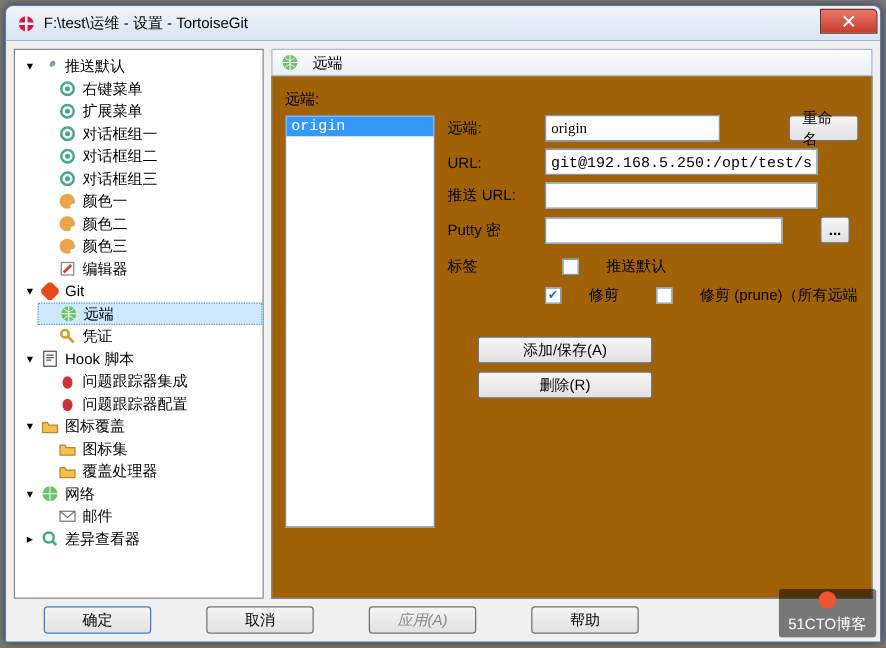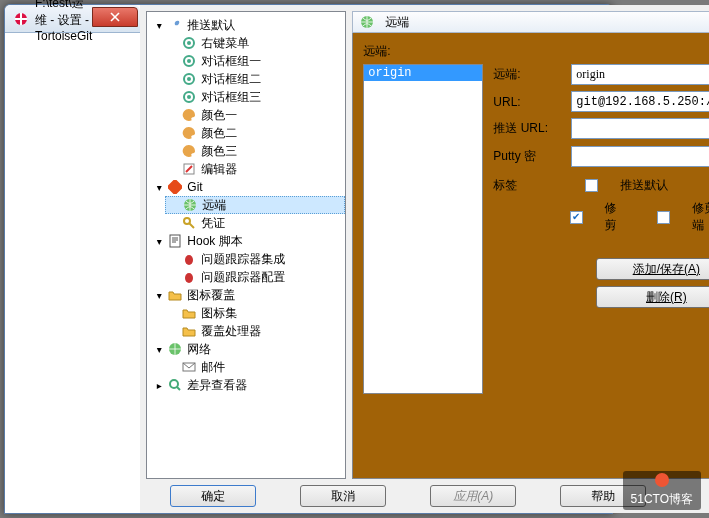--- a/index.html
+++ b/index.html
@@ -1,17 +1,17 @@
 <!DOCTYPE html>
 <html><head>
 <meta charset="utf-8">
 <style>
 * { box-sizing: border-box; font-family: "Microsoft YaHei", "SimSun", Tahoma, sans-serif; font-size: 12px; }
 body { margin: 0; background: #7a7a7a; padding: 4px; }
-.window { width: 609px; height: 510px; background: #fff; border: 1px solid #5a7ca8; border-radius: 6px 6px 0 0; box-shadow: 0 0 8px rgba(0,0,0,0.5); display: flex; flex-direction: row; }
+.window { width: 701px; height: 510px; background: #fff; border: 1px solid #5a7ca8; border-radius: 6px 6px 0 0; box-shadow: 0 0 8px rgba(0,0,0,0.5); display: flex; flex-direction: column; }
 .titlebar { height: 28px; background: linear-gradient(to bottom, #f1f5fb, #d8e4f0); border-bottom: 1px solid #9db5d0; border-radius: 6px 6px 0 0; display: flex; align-items: center; padding: 0 2px 0 8px; }
 .title-icon { width: 16px; height: 16px; margin-right: 6px; }
 .title-text { flex: 1; color: #000; font-size: 12px; }
 .close-btn { width: 46px; height: 20px; background: linear-gradient(to bottom, #e9786a, #c83b2c); border: 1px solid #7a2a1e; border-radius: 0 4px 0 0; color: #fff; display: flex; align-items: center; justify-content: center; margin-top: -4px; }
 .client { flex: 1; display: flex; flex-direction: column; background: #f0f0f0; padding: 6px; }
 .main { flex: 1; display: flex; gap: 6px; }
 .tree-pane { width: 200px; background: #fff; border: 1px solid #828790; overflow: auto; padding: 4px 0; }
 .tree ul { list-style: none; margin: 0; padding-left: 14px; }
 .tree > ul { padding-left: 4px; }
 .tree li { white-space: nowrap; }
@@ -35,21 +35,21 @@
 input.remote-name { width: 140px; font-family: "Microsoft YaHei"; }
 input.empty { width: 218px; }
 .btn { background: linear-gradient(to bottom, #f5f5f5, #e1e1e1); border: 1px solid #707070; border-radius: 3px; height: 22px; padding: 0 10px; display: inline-flex; align-items: center; justify-content: center; cursor: pointer; margin-left: 24px; }
 .btn.small { height: 21px; width: 56px; }
 .btn.browse { width: 24px; font-weight: bold; }
 .dropdown { border: 1px solid #7a9ac0; height: 21px; padding: 0 4px; font-family: "Courier New", monospace; font-size: 12px; display: inline-flex; align-items: center; gap: 4px; background: linear-gradient(to bottom,#fefefe,#e6ebf2); }
 .dd-arrow { font-size: 9px; margin-left: 4px; }
 .chk { display: inline-flex; align-items: center; gap: 22px; }
 .chkbox { width: 13px; height: 13px; border: 1px solid #7a9ac0; background: #fff; display: inline-flex; align-items: center; justify-content: center; }
 .chkbox.ck::after { content: "✔"; color: #1a6bc2; font-size: 10px; line-height: 1; }
-.btnrow { display: flex; justify-content: center; margin-top: 24px; text-decoration: underline; }
+.btnrow { display: flex; margin-top: 24px; }
 .btnrow .btn { width: 140px; }
 .footer { display: flex; justify-content: flex-start; gap: 20px; padding: 6px 2px 0 0; }
 .footer .btn { width: 86px; }
 .footer .btn.disabled { color: #888; font-style: italic; }
 .watermark { position: fixed; right: 8px; bottom: 8px; color: #fff; background: rgba(0,0,0,0.5); padding: 2px 8px; border-radius: 3px; font-size: 12px; display: flex; align-items: center; gap: 4px; flex-direction: column; }
 .watermark .av { width: 14px; height: 14px; border-radius: 50%; background: #e53; }
 </style>
 </head>
 <body>
 
@@ -91,20 +91,32 @@
                 <li>
                     <div class="node">
                       <span class="exp"></span>
                       <span class="ico">
                         <svg width="14" height="14">
                           <circle cx="7" cy="7" r="5" fill="none" stroke="#4a8" stroke-width="2"></circle>
                           <circle cx="7" cy="7" r="2" fill="#4a8"></circle>
                         </svg>
                       </span>
                       <span>右键菜单</span>
+                    </div>
+                  </li>
+                <li>
+                    <div class="node">
+                      <span class="exp"></span>
+                      <span class="ico">
+                        <svg width="14" height="14">
+                          <circle cx="7" cy="7" r="5" fill="none" stroke="#4a8" stroke-width="2"></circle>
+                          <circle cx="7" cy="7" r="2" fill="#4a8"></circle>
+                        </svg>
+                      </span>
+                      <span>扩展菜单</span>
                     </div>
                   </li>
                 <li>
                     <div class="node">
                       <span class="exp"></span>
                       <span class="ico">
                         <svg width="14" height="14">
                           <circle cx="7" cy="7" r="5" fill="none" stroke="#4a8" stroke-width="2"></circle>
                           <circle cx="7" cy="7" r="2" fill="#4a8"></circle>
                         </svg>

